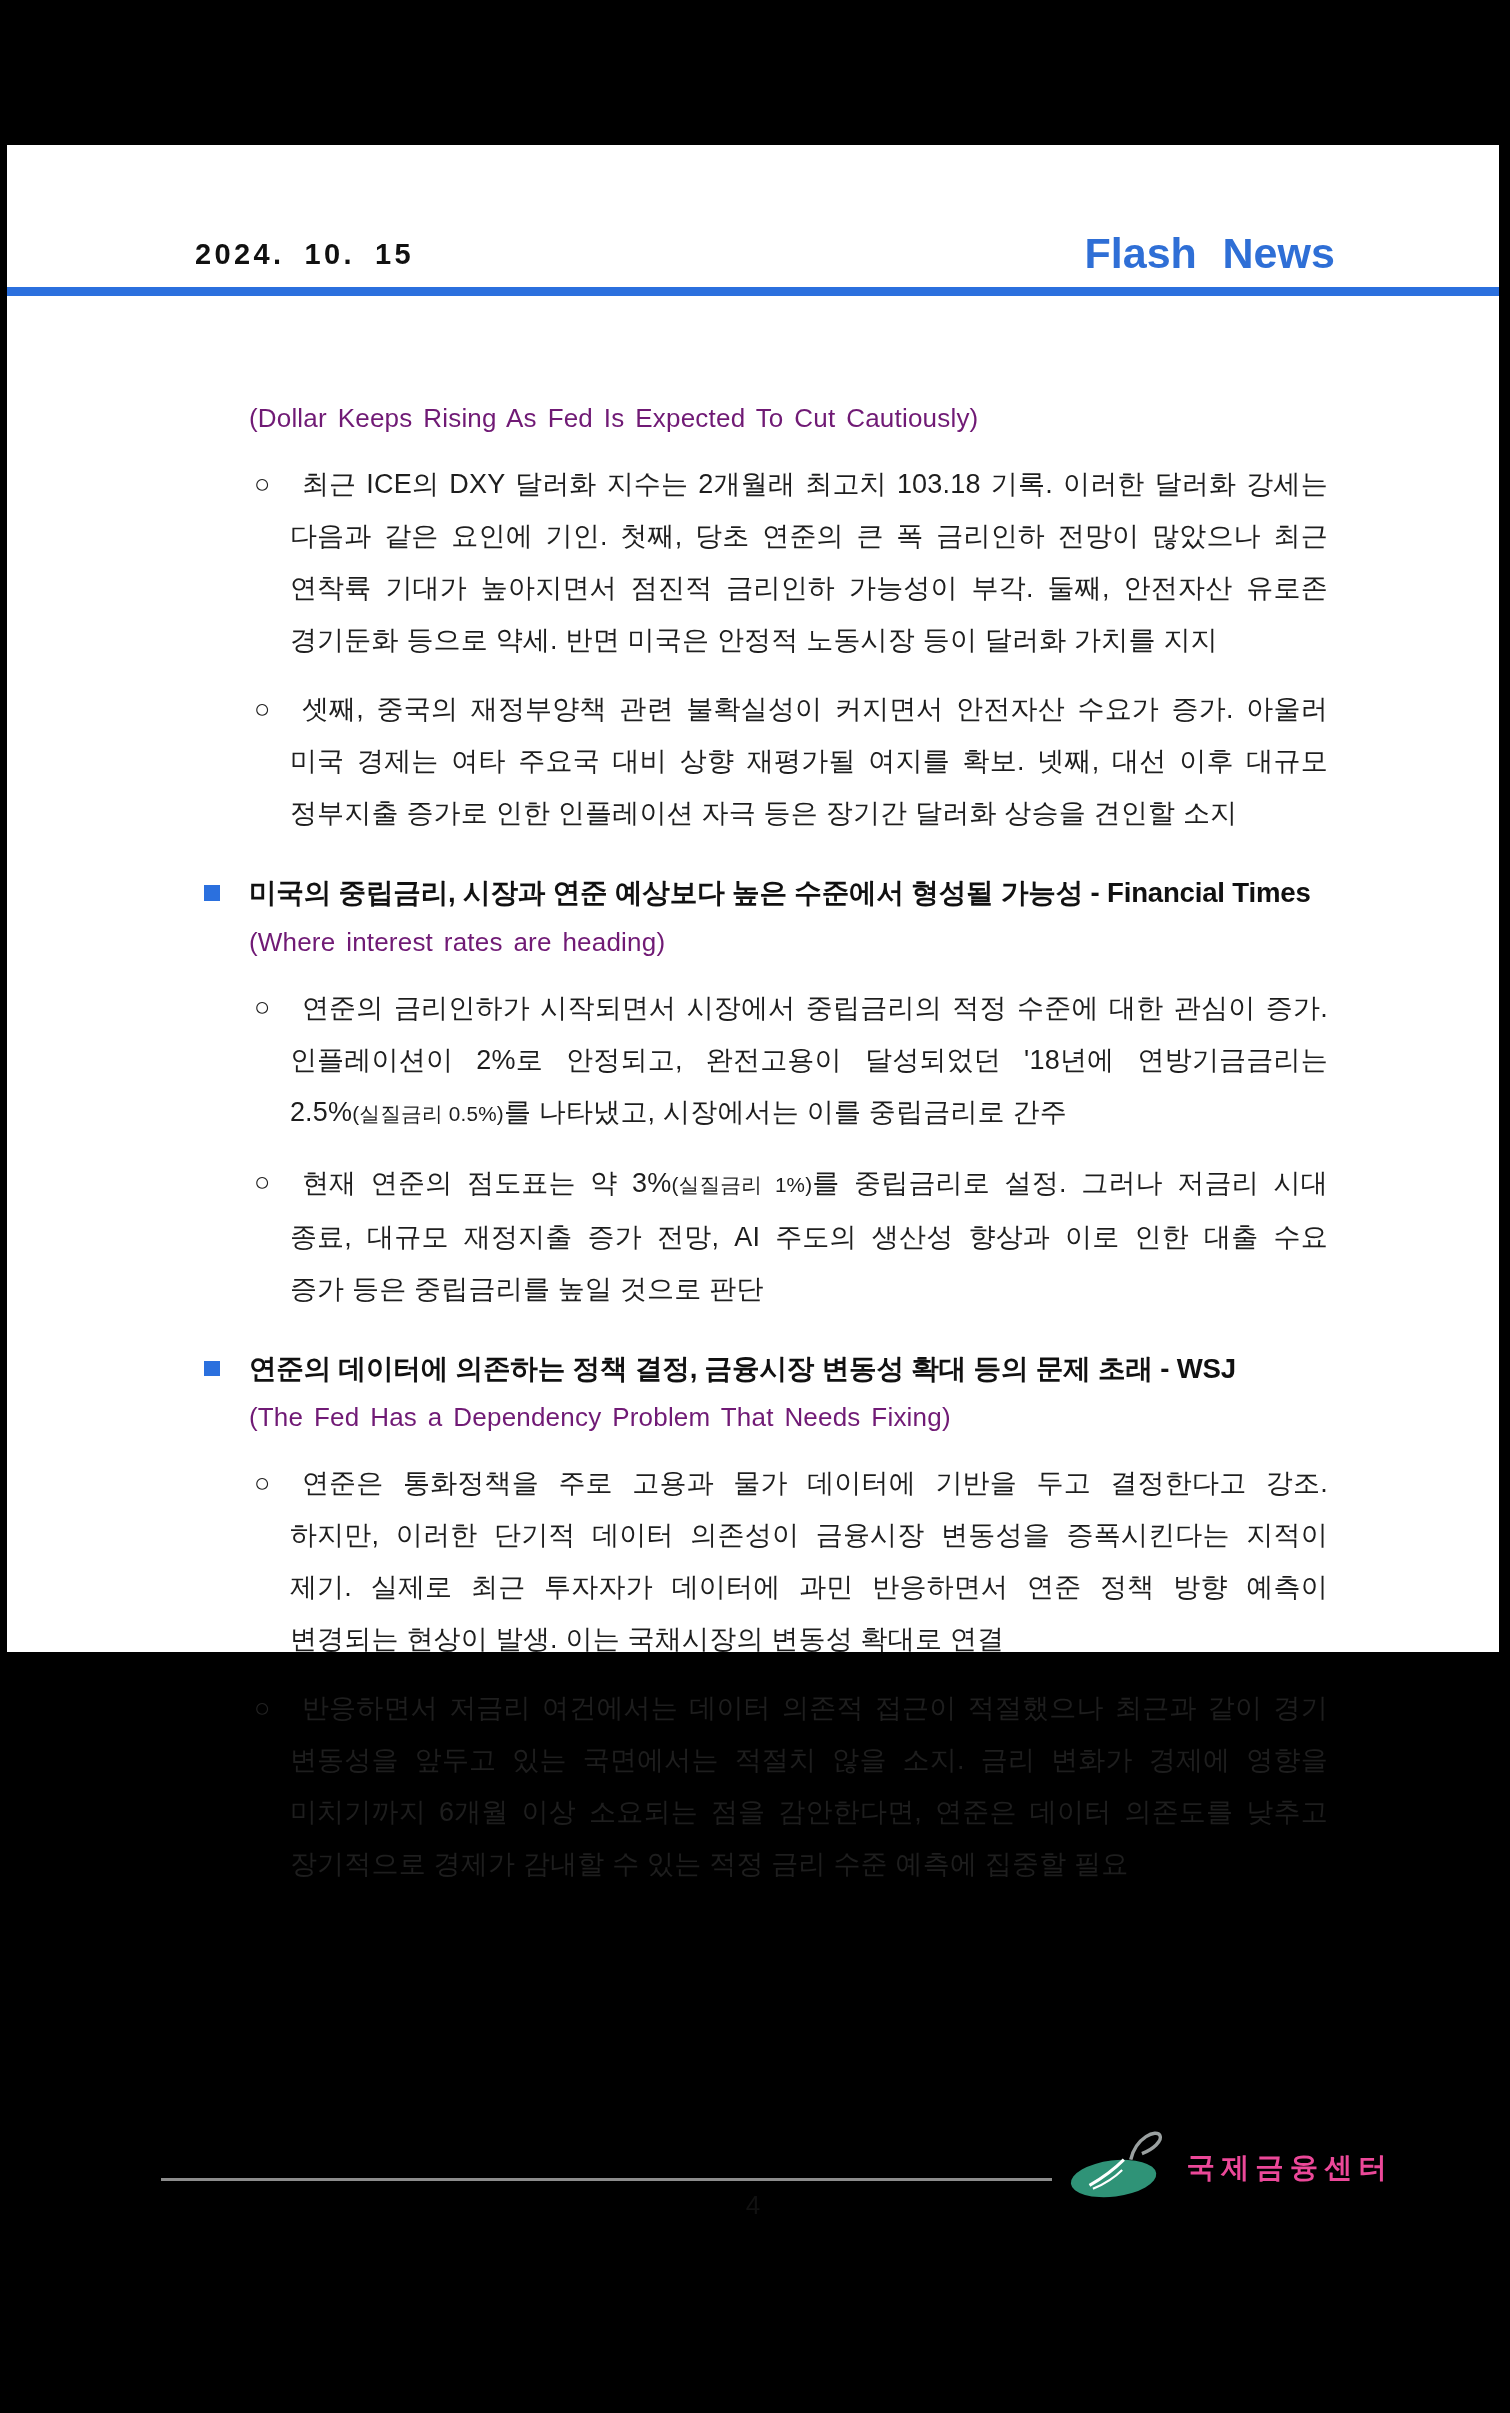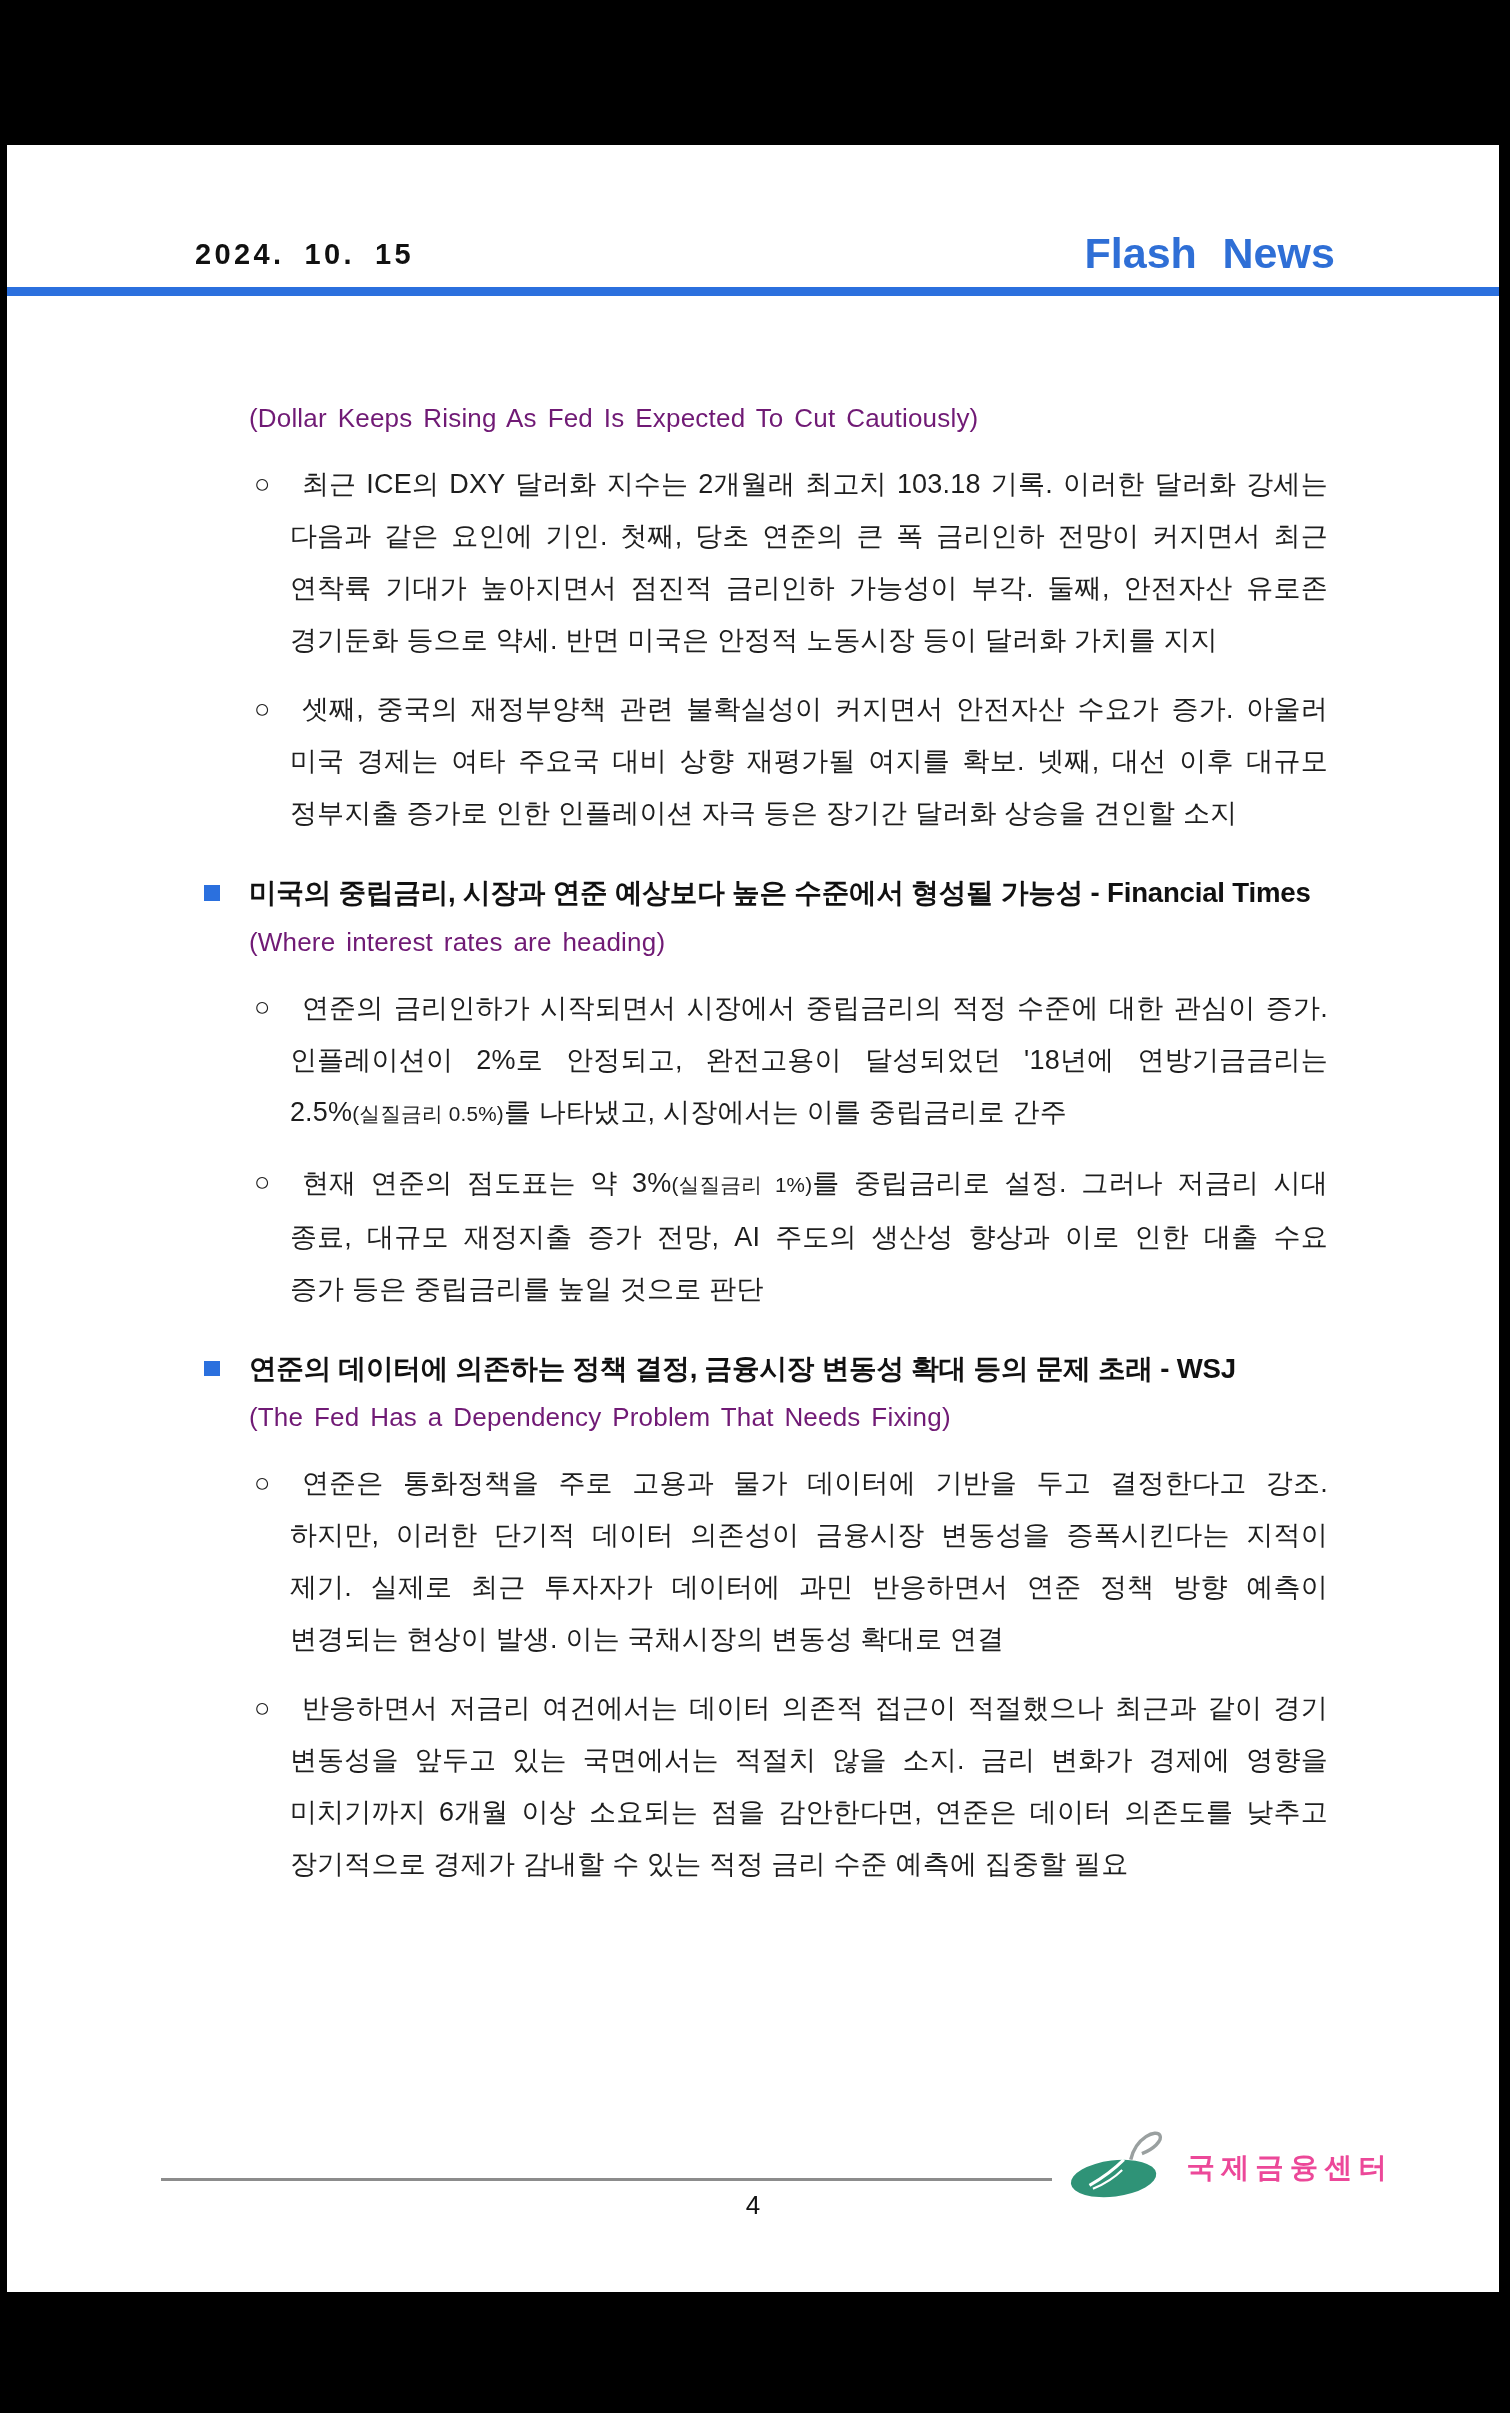--- a/index.html
+++ b/index.html
@@ -1,21 +1,21 @@
 <!DOCTYPE html>
 <html style="--accent: #2b70de; --brand: #2f6fd6; --logo-green: #2f9377; --footer-line: #8c8c8c;font-size:13.8px"><head>
 <meta charset="utf-8">
 <style>
   html,body{margin:0;padding:0;}
   body{
     width:1510px;height:2413px;background:#000;position:relative;overflow:hidden;
     font-family:"Liberation Sans","DejaVu Sans",sans-serif;
   }
   .page{
-    position:absolute;left:6.9px;top:145px;width:1492px;height:2147px;background:#ffffff;
+    position:absolute;left:6.9px;top:145px;width:1492px;height:1507px;background:#ffffff;
   }
   
   .doc-header{
     position:absolute;left:188px;top:76px;width:1140px;height:55px;
     display:flex;justify-content:space-between;align-items:flex-end;
   }
   .date{
     font-size:29px;font-weight:bold;color:#111;letter-spacing:3.4px;word-spacing:8.6px;
     padding-bottom:5.2px;
   }
@@ -87,21 +87,21 @@
 
   <div class="rule"></div>
 
   <div class="content">
     <main id="sections">
         <section class="sec">
           <div class="sec-sub">(Dollar Keeps Rising As Fed Is Expected To Cut Cautiously)</div>
           <div class="bullet">
             <span class="mk">○</span>
             <div class="line first">최근 ICE의 DXY 달러화 지수는 2개월래 최고치 103.18 기록. 이러한 달러화 강세는</div>
-            <div class="line">다음과 같은 요인에 기인. 첫째, 당초 연준의 큰 폭 금리인하 전망이 커지면서 최근</div>
+            <div class="line">다음과 같은 요인에 기인. 첫째, 당초 연준의 큰 폭 금리인하 전망이 많았으나 최근</div>
             <div class="line">연착륙 기대가 높아지면서 점진적 금리인하 가능성이 부각. 둘째, 안전자산 유로존</div>
             <div class="line last">경기둔화 등으로 약세. 반면 미국은 안정적 노동시장 등이 달러화 가치를 지지</div>
           </div>
           <div class="bullet">
             <span class="mk">○</span>
             <div class="line first">셋째, 중국의 재정부양책 관련 불확실성이 커지면서 안전자산 수요가 증가. 아울러</div>
             <div class="line">미국 경제는 여타 주요국 대비 상향 재평가될 여지를 확보. 넷째, 대선 이후 대규모</div>
             <div class="line last">정부지출 증가로 인한 인플레이션 자극 등은 장기간 달러화 상승을 견인할 소지</div>
           </div>
         </section>

